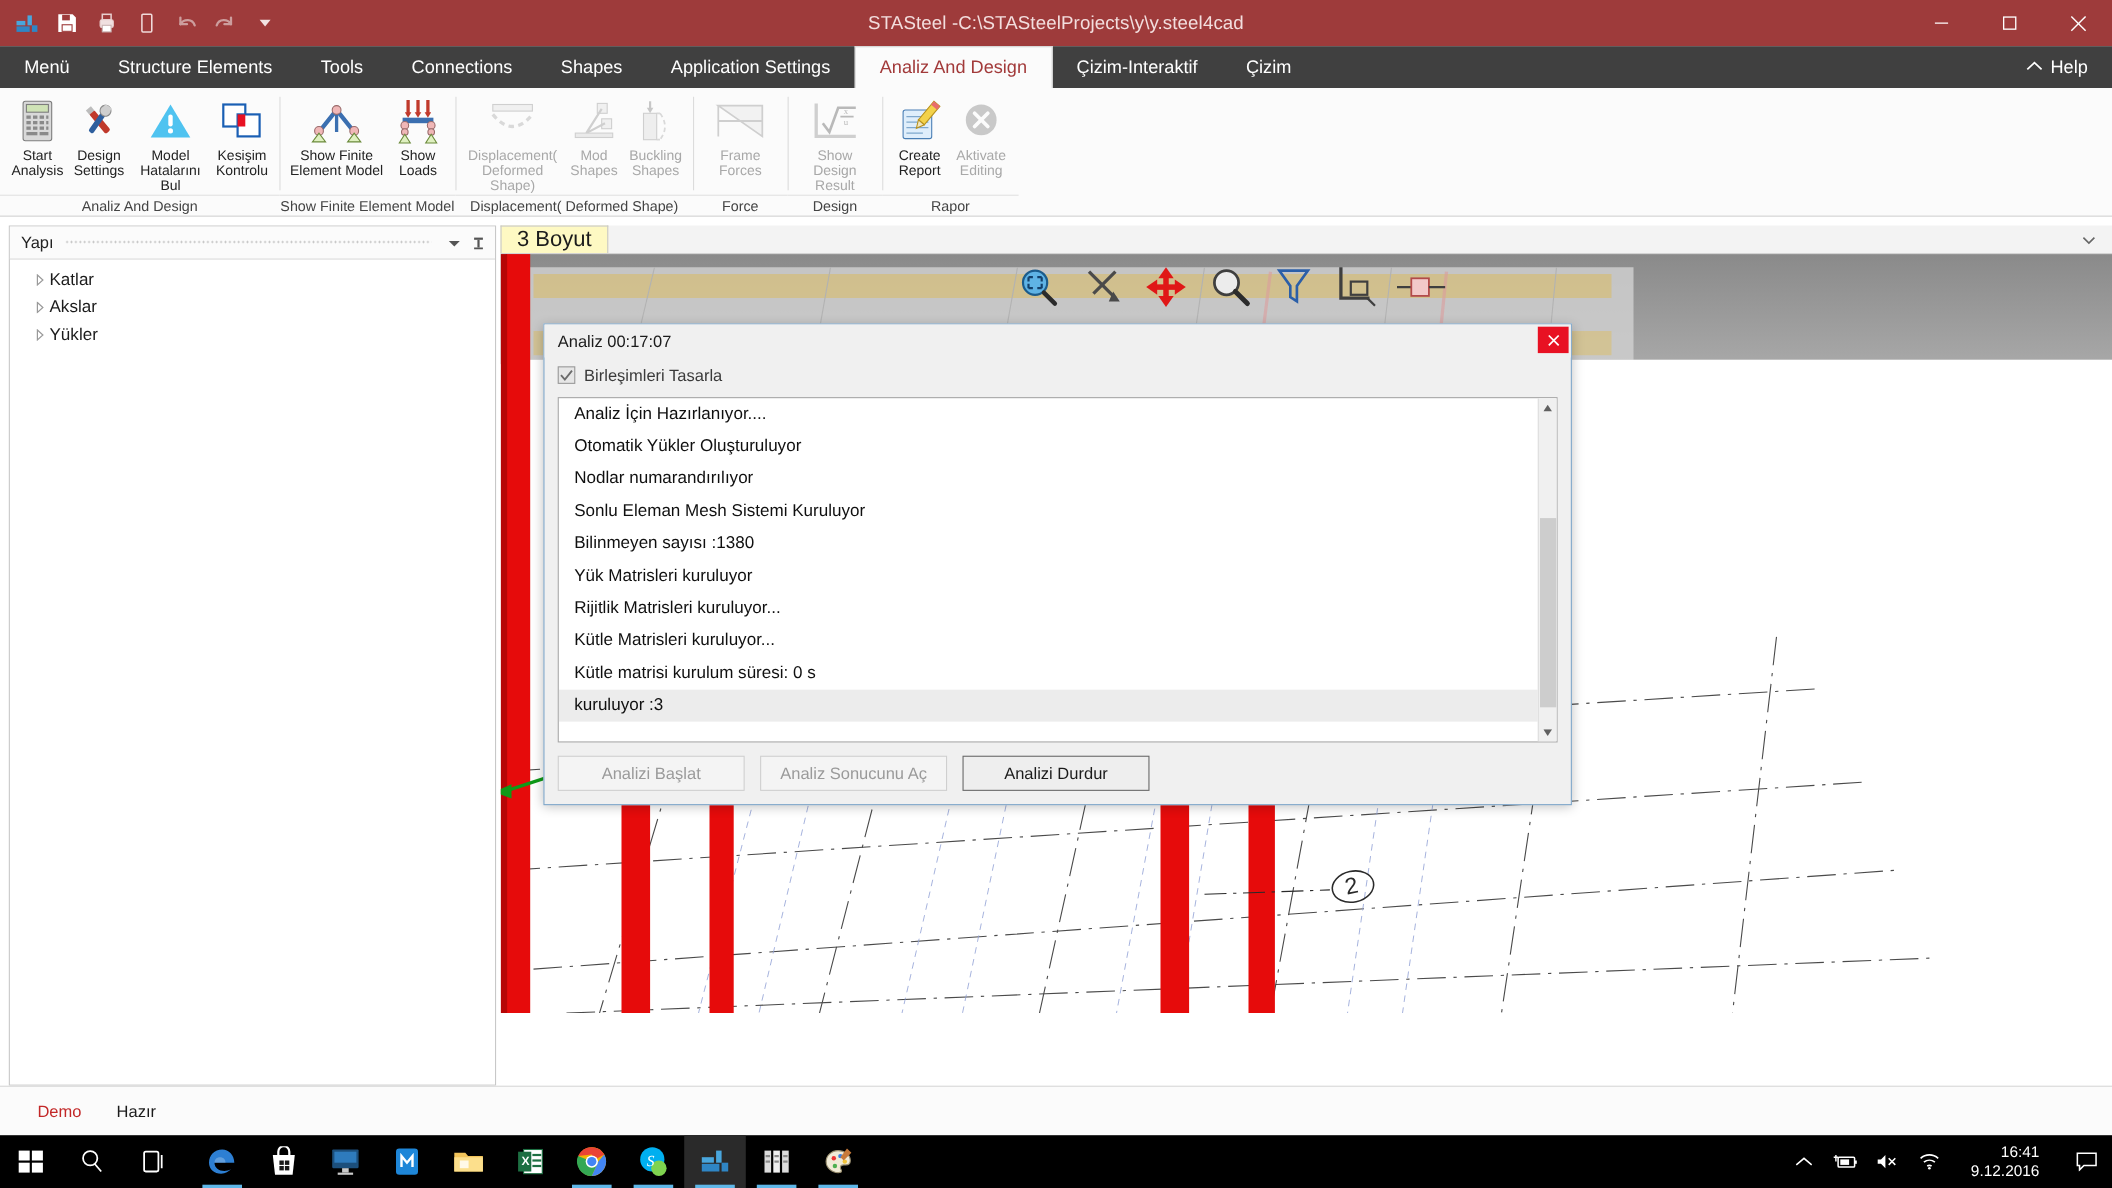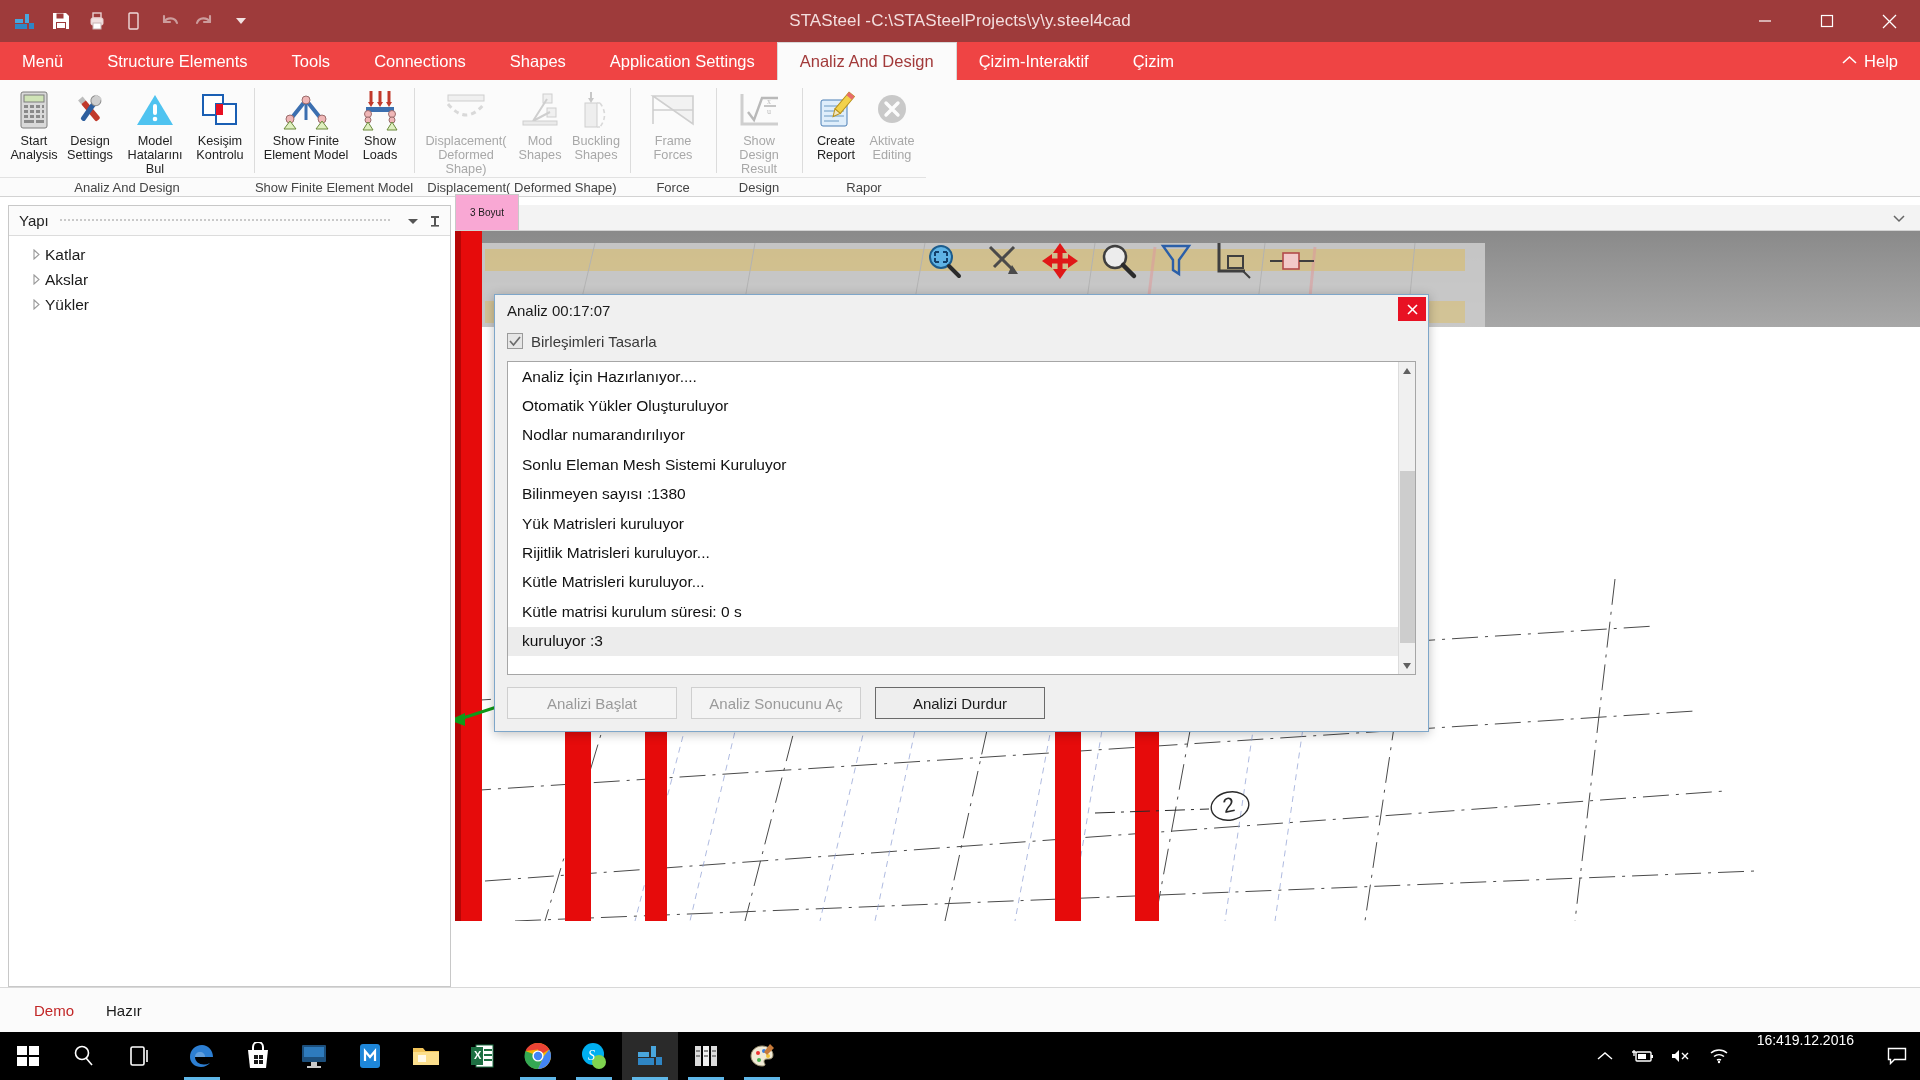--- a/index.html
+++ b/index.html
@@ -28,21 +28,21 @@
     font-size: 17px; color: #f3dede; pointer-events: none;
     letter-spacing: .1px;
   }
   #wincontrols { position: absolute; right: 0; top: 0; height: 42px; display: flex; }
   .wc { width: 62px; height: 42px; display: flex; align-items: center; justify-content: center; }
   .wc svg { display: block; }
 
   
   #tabstrip {
     position: absolute; left: 0; top: 42px; width: 1920px; height: 38px;
-    background: #ef4444; display: flex; align-items: flex-end; text-align: right;
+    background: #404040; display: flex; align-items: flex-end; text-align: right;
   }
   .rtab {
     height: 38px; padding: 0 22px; display: flex; align-items: center;
     color: #ffffff; font-size: 16.5px; white-space: nowrap; cursor: default;
   }
   .rtab.active {
     background: #fbfbfb; color: #a23a3a;
     border-top: 1px solid #d8d8d8; border-left: 1px solid #d8d8d8; border-right: 1px solid #d8d8d8;
   }
   #tabstrip-right { margin-left: auto; display: flex; align-items: center; height: 38px; padding-right: 12px; }
@@ -95,22 +95,22 @@
   .lp-btn { width: 22px; height: 22px; display: flex; align-items: center; justify-content: center; }
   #lp-tree { flex: 1; padding-top: 6px; }
   .treeitem { display: flex; align-items: center; height: 25px; padding-left: 18px; font-size: 15.5px; color: #1b1b1b; cursor: default; }
   .tri { width: 18px; display: flex; align-items: center; justify-content: center; }
   .tri svg { display: block; }
   #viewtabbar {
     position: absolute; left: 455px; top: 205px; right: 0; height: 26px;
     background: #f3f3f3; border-bottom: 1px solid #d3d3d3; display: flex; align-items: flex-end;
   }
   #viewtab {
-    height: 36px; padding: 0 14px; display: flex; align-items: center; font-size: 10px;
-    background: #f9a8d4; border: 1px solid #c9c9c9; border-bottom: none; color: #1b1b1b;
+    height: 25px; padding: 0 14px; display: flex; align-items: center; font-size: 20px;
+    background: #fef9c3; border: 1px solid #c9c9c9; border-bottom: none; color: #1b1b1b;
   }
   #viewtab-caret { margin-left: auto; padding: 0 14px 4px 0; color: #666; font-size: 12px; }
 
   #canvas3d {
     position: absolute; left: 455px; top: 231px; right: 0; bottom: 93px;
     overflow: hidden; background: #ffffff;
   }
   #sky {
     position: absolute; left: 0; top: 0; width: 100%; height: 100px;
     background: linear-gradient(#8a8a8a, #a8a8a8);
@@ -190,21 +190,21 @@
     position: relative; cursor: default;
   }
   .tb-item.active { background: #2a2a2a; }
   .tb-item.open::after {
     content: ""; position: absolute; left: 10px; right: 10px; bottom: 0; height: 3px; background: #5fb7e8;
   }
   #tb-apps { display: flex; align-items: center; margin-left: 6px; }
   #tray { margin-left: auto; display: flex; align-items: center; height: 48px; padding-right: 4px; gap: 10px; }
   .tray-ico { width: 28px; height: 48px; display: flex; align-items: center; justify-content: center; }
   #clock {
-    height: 48px; display: flex; flex-direction: row; align-items: flex-start; justify-content: center;
+    height: 48px; display: flex; flex-direction: column; align-items: flex-end; justify-content: center;
     color: #fff; font-size: 14px; line-height: 17px; padding: 0 14px;
   }
   #action-center { width: 38px; height: 48px; display: flex; align-items: center; justify-content: center; }
 </style>
 </head>
 <body>
 
 <div id="titlebar">
   <div id="qat">
     <div class="qat-btn">

